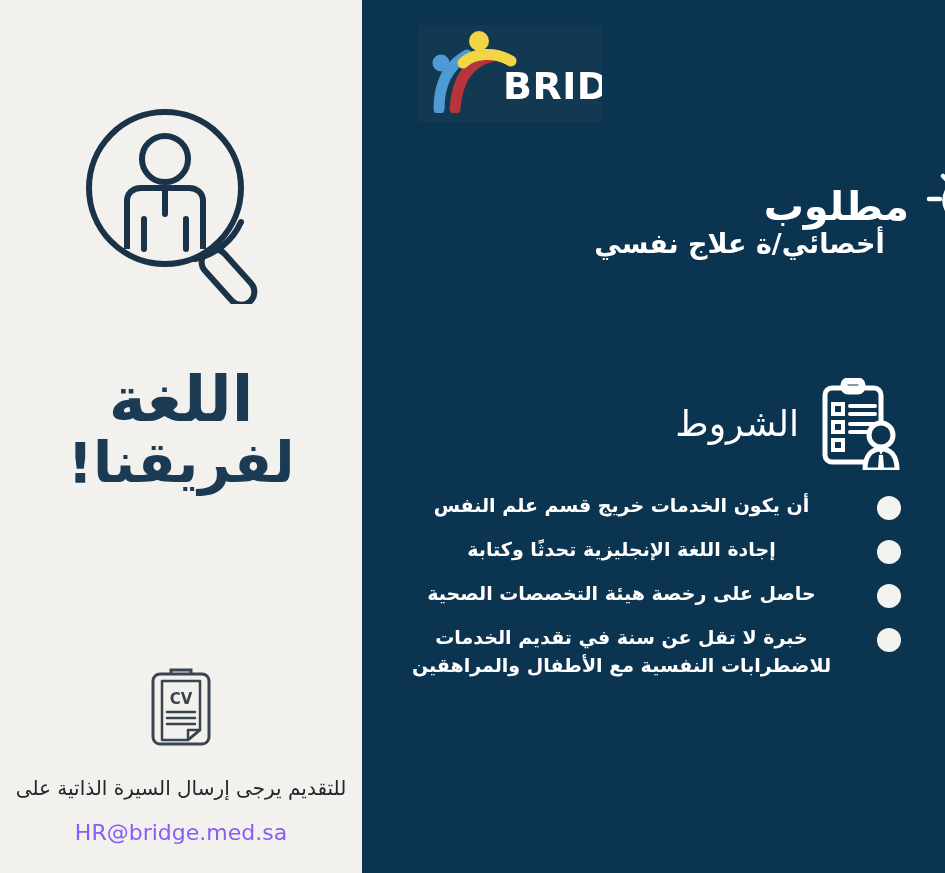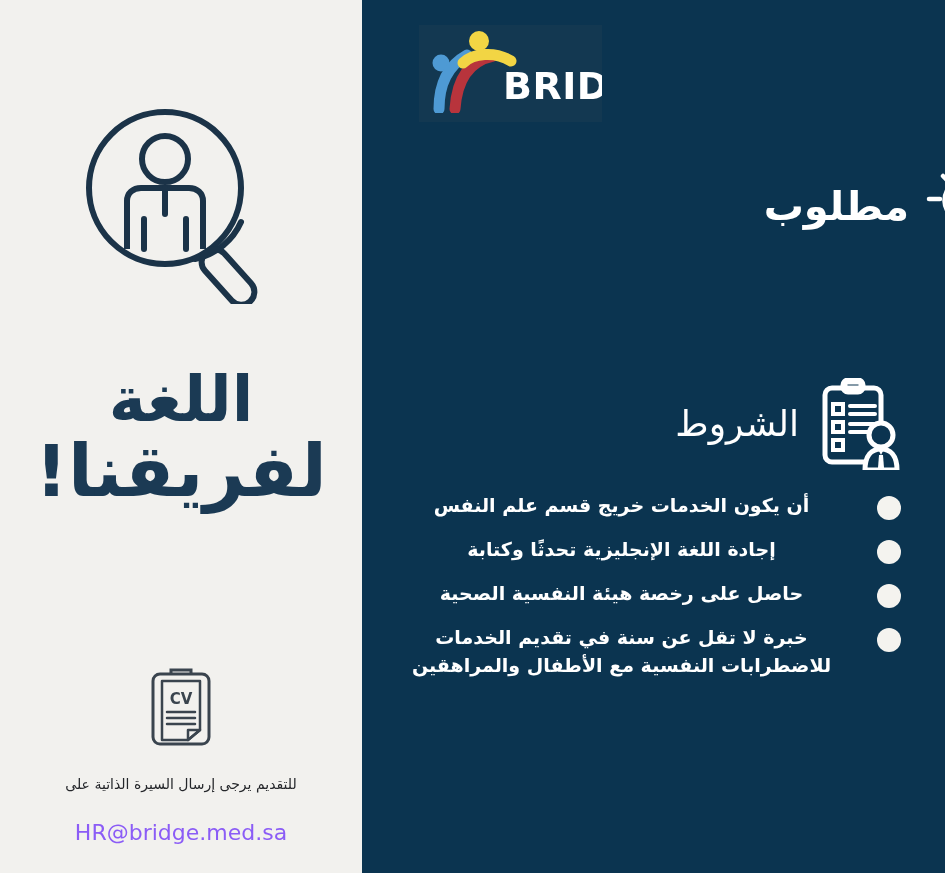--- a/index.html
+++ b/index.html
@@ -161,42 +161,42 @@
     direction:rtl;
     line-height:1.0;
   }
   .join-l1 {
     font-size:63px;
     font-weight:bold;
     display:block;
     letter-spacing:-1px;
   }
   .join-l2 {
-    font-size:72px;
+    font-size:56px;
     font-weight:bold;
     display:block;
     margin-top:4px;
     letter-spacing:-1px;
   }
 
   .cv-icon-wrap {
     position:absolute;
     left:50%; top:668px;
     transform:translateX(-50%);
     width:62px; height:78px;
   }
 
   .apply-line {
     position:absolute;
     left:0; top:776px;
     width:362px;
     padding:0 10px;
     text-align:center;
     color:#24262a;
-    font-size:14px;
+    font-size:20px;
     direction:rtl;
   }
   .email-line {
     position:absolute;
     left:0; top:820px;
     width:362px;
     text-align:center;
     color:#8b5cf6;
     font-size:22px;
     direction:ltr;
@@ -230,20 +230,21 @@
           <line x1="80" y1="36" x2="69" y2="36"></line>
         </g>
         <path d="M43 17 C31 17 22 26 22 38 C22 46 27 51 30 56 L30 63 L56 63 L56 56 C59 51 64 46 64 38 C64 26 55 17 43 17 Z" fill="none" stroke="#ffffff" stroke-width="5.5" stroke-linejoin="round"></path>
         <rect x="34" y="66" width="18" height="5" rx="2.5" fill="#ffffff"></rect>
         <rect x="36" y="74" width="14" height="5" rx="2.5" fill="#ffffff"></rect>
         <circle cx="43" cy="31" r="5" fill="#ffffff"></circle>
         <path d="M34 46 C34 39 38 37 43 37 C48 37 52 39 52 46 Z" fill="#ffffff"></path>
       </svg>
       <span class="wanted-title">مطلوب</span>
     </div>
+    <div class="wanted-sub">أخصائي/ة علاج نفسي</div>
 
     <div class="cond-row">
       <svg class="clip-icon" viewBox="0 0 90 92">
         <rect x="10" y="10" width="56" height="74" rx="7" fill="none" stroke="#ffffff" stroke-width="5"></rect>
         <path d="M30 10 L30 4 L46 4 L46 10" fill="none" stroke="#ffffff" stroke-width="5" stroke-linejoin="round"></path>
         <rect x="28" y="2" width="20" height="12" rx="5" fill="none" stroke="#ffffff" stroke-width="5"></rect>
         <rect x="18" y="26" width="10" height="10" fill="none" stroke="#ffffff" stroke-width="4"></rect>
         <rect x="18" y="44" width="10" height="10" fill="none" stroke="#ffffff" stroke-width="4"></rect>
         <rect x="18" y="62" width="10" height="10" fill="none" stroke="#ffffff" stroke-width="4"></rect>
         <g stroke="#ffffff" stroke-width="4" stroke-linecap="round">
@@ -264,21 +265,21 @@
       <li class="cond-item">
         <span class="cond-dot"></span>
         <span class="cond-text">أن يكون الخدمات خريج قسم علم النفس</span>
       </li>
       <li class="cond-item">
         <span class="cond-dot"></span>
         <span class="cond-text">إجادة اللغة الإنجليزية تحدثًا وكتابة</span>
       </li>
       <li class="cond-item">
         <span class="cond-dot"></span>
-        <span class="cond-text">حاصل على رخصة هيئة النفسية الصحية</span>
+        <span class="cond-text">حاصل على رخصة هيئة التخصصات الصحية</span>
       </li>
       <li class="cond-item">
         <span class="cond-dot"></span>
         <span class="cond-text">خبرة لا تقل عن سنة في تقديم الخدمات للاضطرابات النفسية مع الأطفال والمراهقين</span>
       </li>
     </ul>
   </div>
 
   <div class="right-panel">
 

